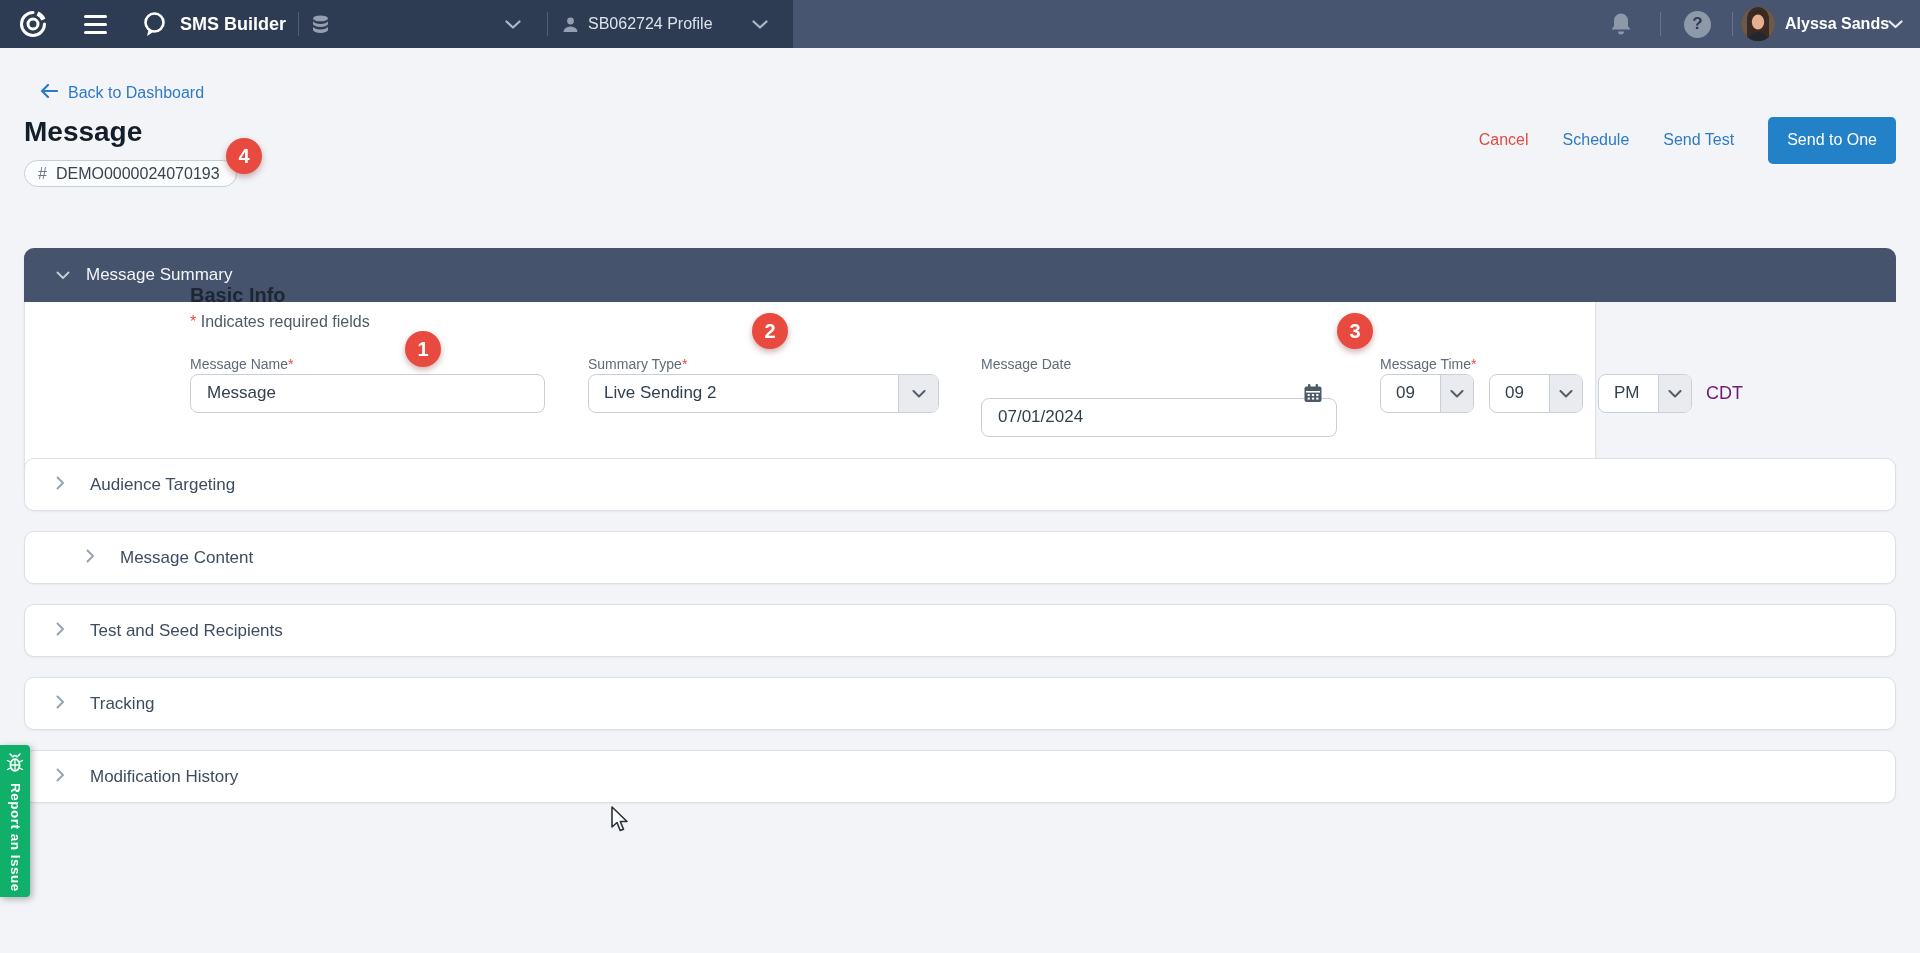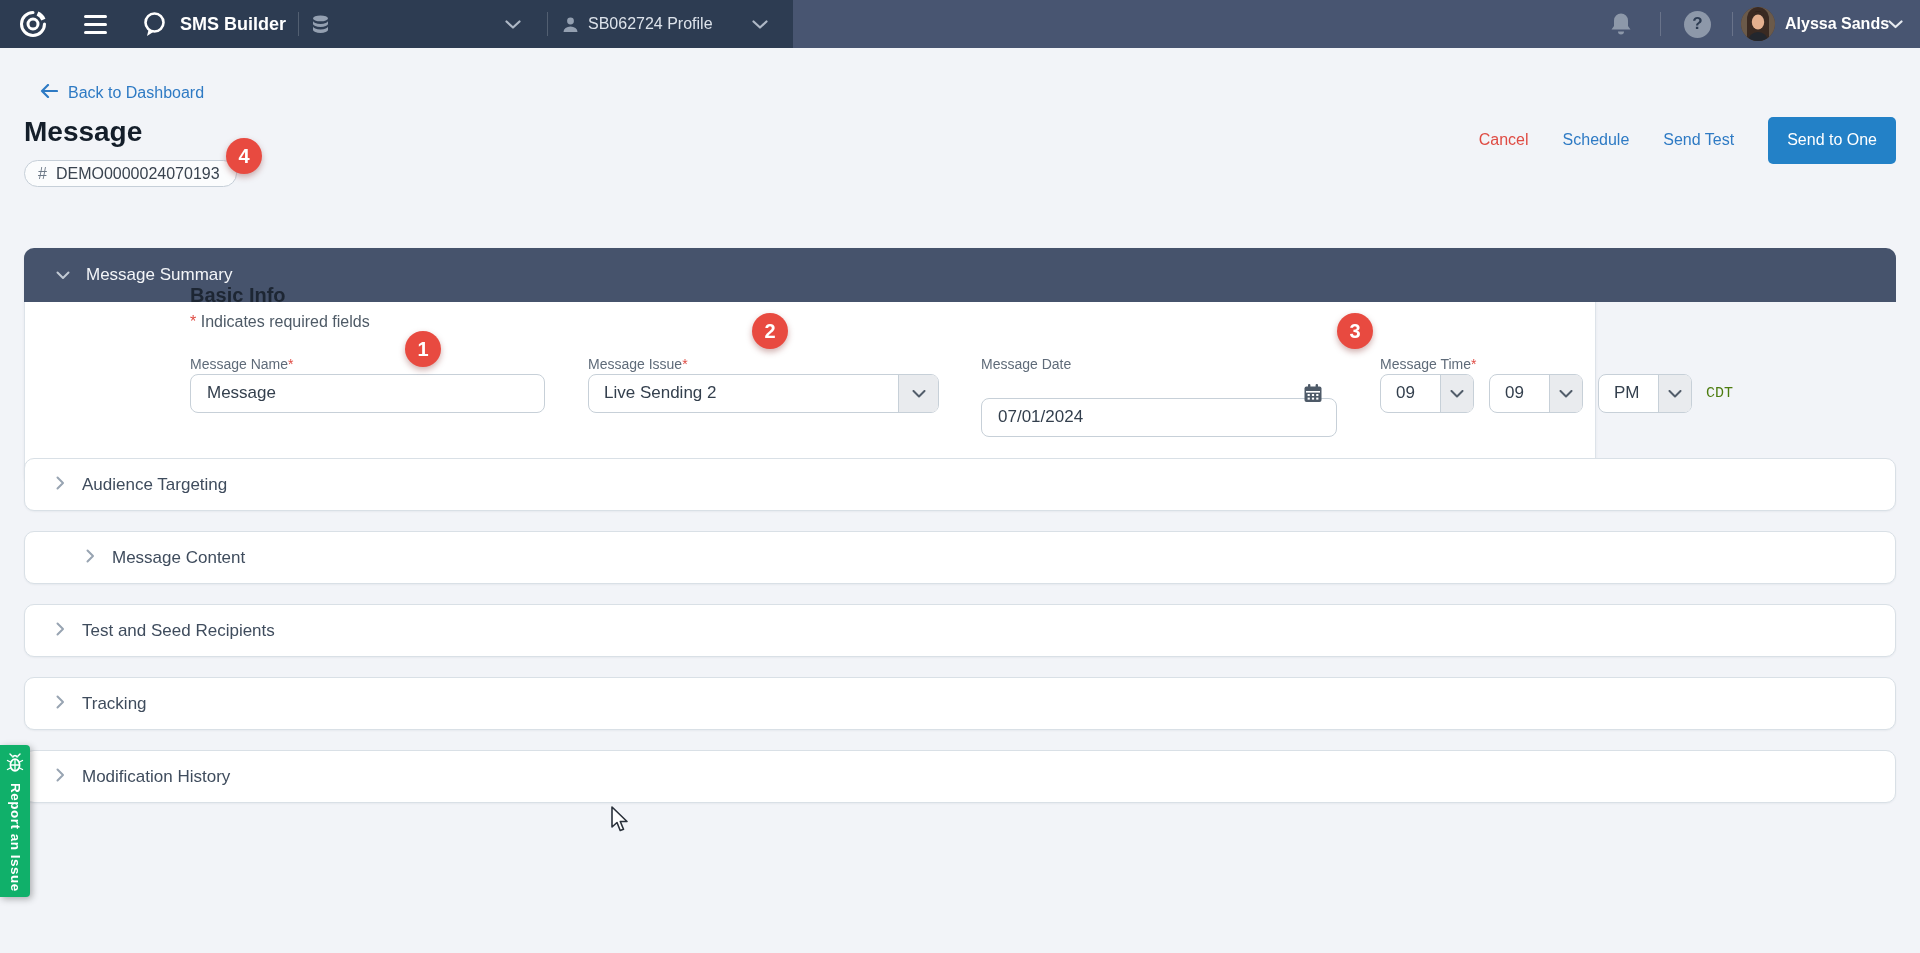--- a/index.html
+++ b/index.html
@@ -38,29 +38,29 @@
   .required-note { position:absolute; left:190px; top:313px; font-size:16px; color:#4e5a66; }
   .req { color:var(--cancel_red,#df4b43); }
 
   .field-label { position:absolute; top:356px; font-size:14px; color:#5f6b79; }
   .input-box { position:absolute; top:374px; height:39px; background:#fff; border:1.5px solid #c7d0d8; border-radius:8px; font-size:17px; color:#333f4d; line-height:36px; padding-left:16px; }
   .select-box { position:absolute; top:374px; height:39px; background:#fff; border:1.5px solid #c7d0d8; border-radius:8px; display:flex; align-items:stretch; cursor:pointer; }
   .select-text { flex:1; font-size:17px; color:#333f4d; line-height:36px; padding-left:15px; white-space:nowrap; overflow:hidden; }
   .caret-box { width:40px; background:#e9ebee; border-left:1.5px solid #c7d0d8; border-radius:0 6px 6px 0; display:flex; align-items:center; justify-content:center; }
   .select-box.small .caret-box { width:33px; }
   .cal-btn { position:absolute; right:10px; top:8px; width:22px; height:22px; display:flex; align-items:center; justify-content:center; cursor:pointer; }
-  .tz { position:absolute; left:1706px; top:374px; height:39px; line-height:39px; font-size:15px; color:#4d7c0f;font-family:Liberation Mono, monospace; }
+  .tz { position:absolute; left:1706px; top:374px; height:39px; line-height:39px; font-size:18px; color:#701a75; }
 
   
   .badge { position:absolute; width:36px; height:36px; border-radius:50%; background:var(--badge_red,#e84a40); color:#fff; font-size:20px; font-weight:bold; display:flex; align-items:center; justify-content:center; box-shadow:0 3px 6px rgba(120,30,25,.35); z-index:4; }
 
   
   .section-card { position:absolute; left:24px; width:1872px; height:53px; background:#fff; border:1px solid #d9e0e6; border-radius:10px; display:flex; align-items:center; box-shadow:0 1px 2px rgba(20,30,50,.05); cursor:pointer; }
   .section-card .chev { margin-left:31px; }
-  .section-label { margin-left:17px; font-size:17px; color:#3f4c5d; }
+  .section-label { margin-left:25px; font-size:17px; color:#3f4c5d; }
 
   
   .report-tab { position:absolute; left:0; top:745px; width:30px; height:152px; background:var(--green,#10b06a); border-radius:0 4px 4px 0; box-shadow:2px 2px 7px rgba(0,0,0,.3); display:flex; flex-direction:column; align-items:center; cursor:pointer; z-index:6; }
   .report-label { margin-top:6px; writing-mode:vertical-rl; font-size:13.5px; font-weight:bold; color:#fff; letter-spacing:.5px; }
 
   .cursor { position:absolute; left:608px; top:806px; z-index:9; }
 </style>
 </head>
 <body style="--navbar_dark: #2d3c52; --navbar_light: #485571; --summary_header: #46536c; --page_bg: #f2f4f8; --accent_blue: #2381c7; --link_blue: #2e7ac4; --cancel_red: #df4b43; --badge_red: #e84a40; --green: #10b06a;">
 
@@ -187,21 +187,21 @@
         </svg>
     </span>
     <span class="summary-title">Message Summary</span>
   </div>
 </div>
 
 <div class="basic-heading">Basic Info</div>
 <div class="required-note"><span class="req">*</span><span> Indicates required fields</span></div>
 
 <div class="field-label" style="left:190px;"><span>Message Name</span><span class="req">*</span></div>
-<div class="field-label" style="left:588px;"><span>Message Issue</span><span class="req">*</span></div>
+<div class="field-label" style="left:588px;"><span>Summary Type</span><span class="req">*</span></div>
 <div class="field-label" style="left:981px;"><span>Message Date</span></div>
 <div class="field-label" style="left:1380px;"><span>Message Time</span><span class="req">*</span></div>
 
 <div class="input-box" style="left:190px; width:355px;">Message</div>
 
 <div class="select-box" style="left:588px; width:351px;">
   <span class="select-text">Live Sending 2</span>
   <span class="caret-box">
     <svg width="14" height="8" viewBox="0 0 14 8">
         <polyline points="1.5,1 7,6.5 12.5,1" fill="none" stroke="#525d6a" stroke-width="2" stroke-linecap="round" stroke-linejoin="round"></polyline>

